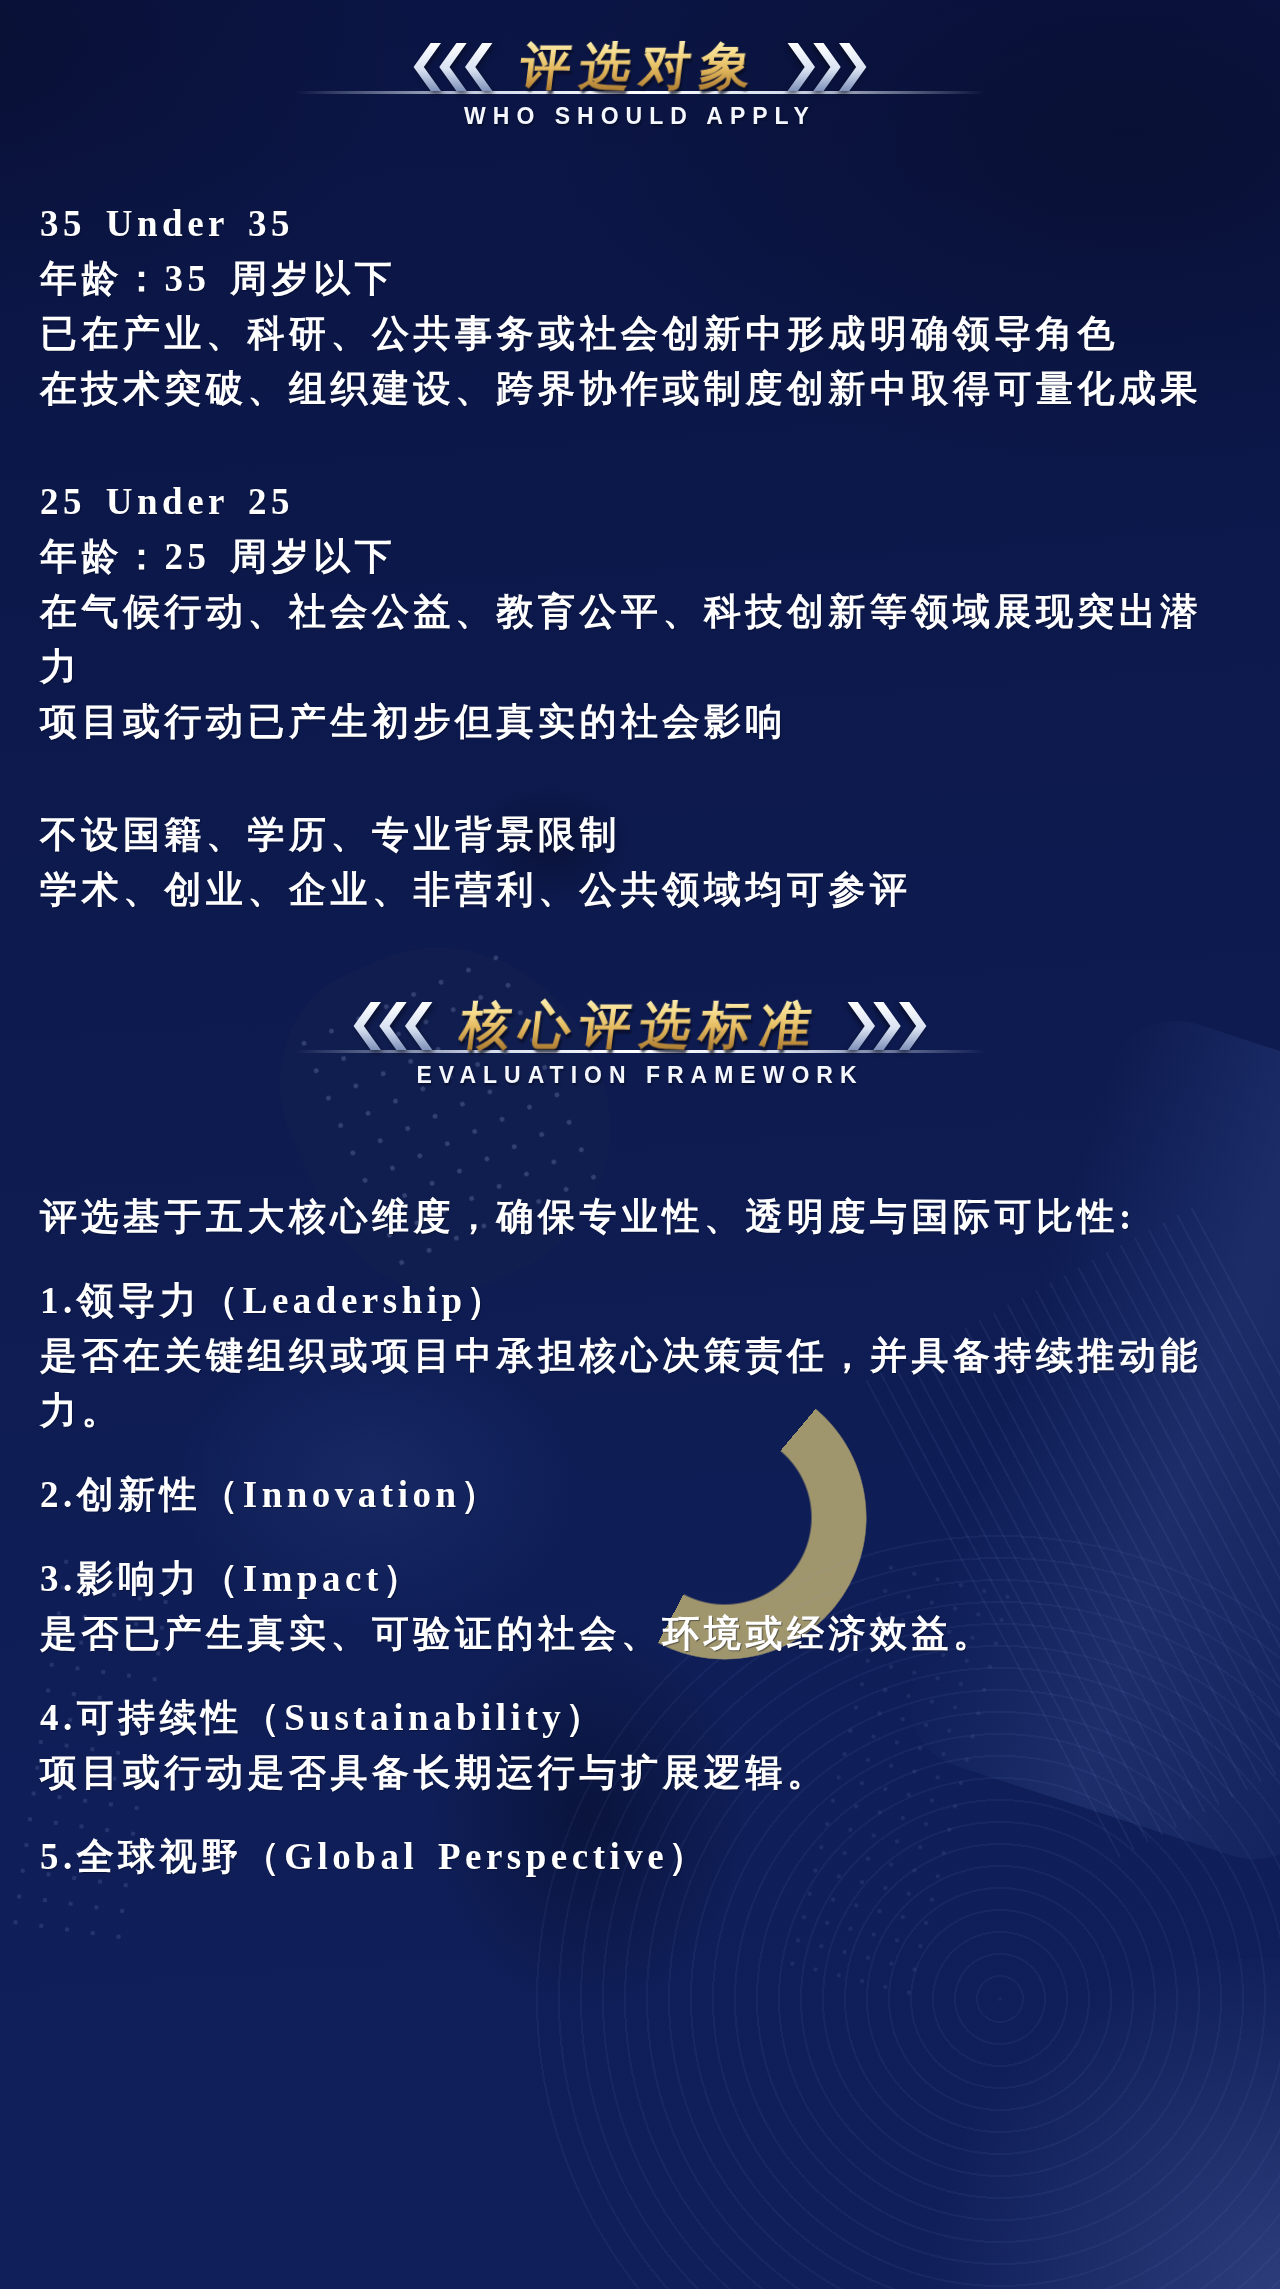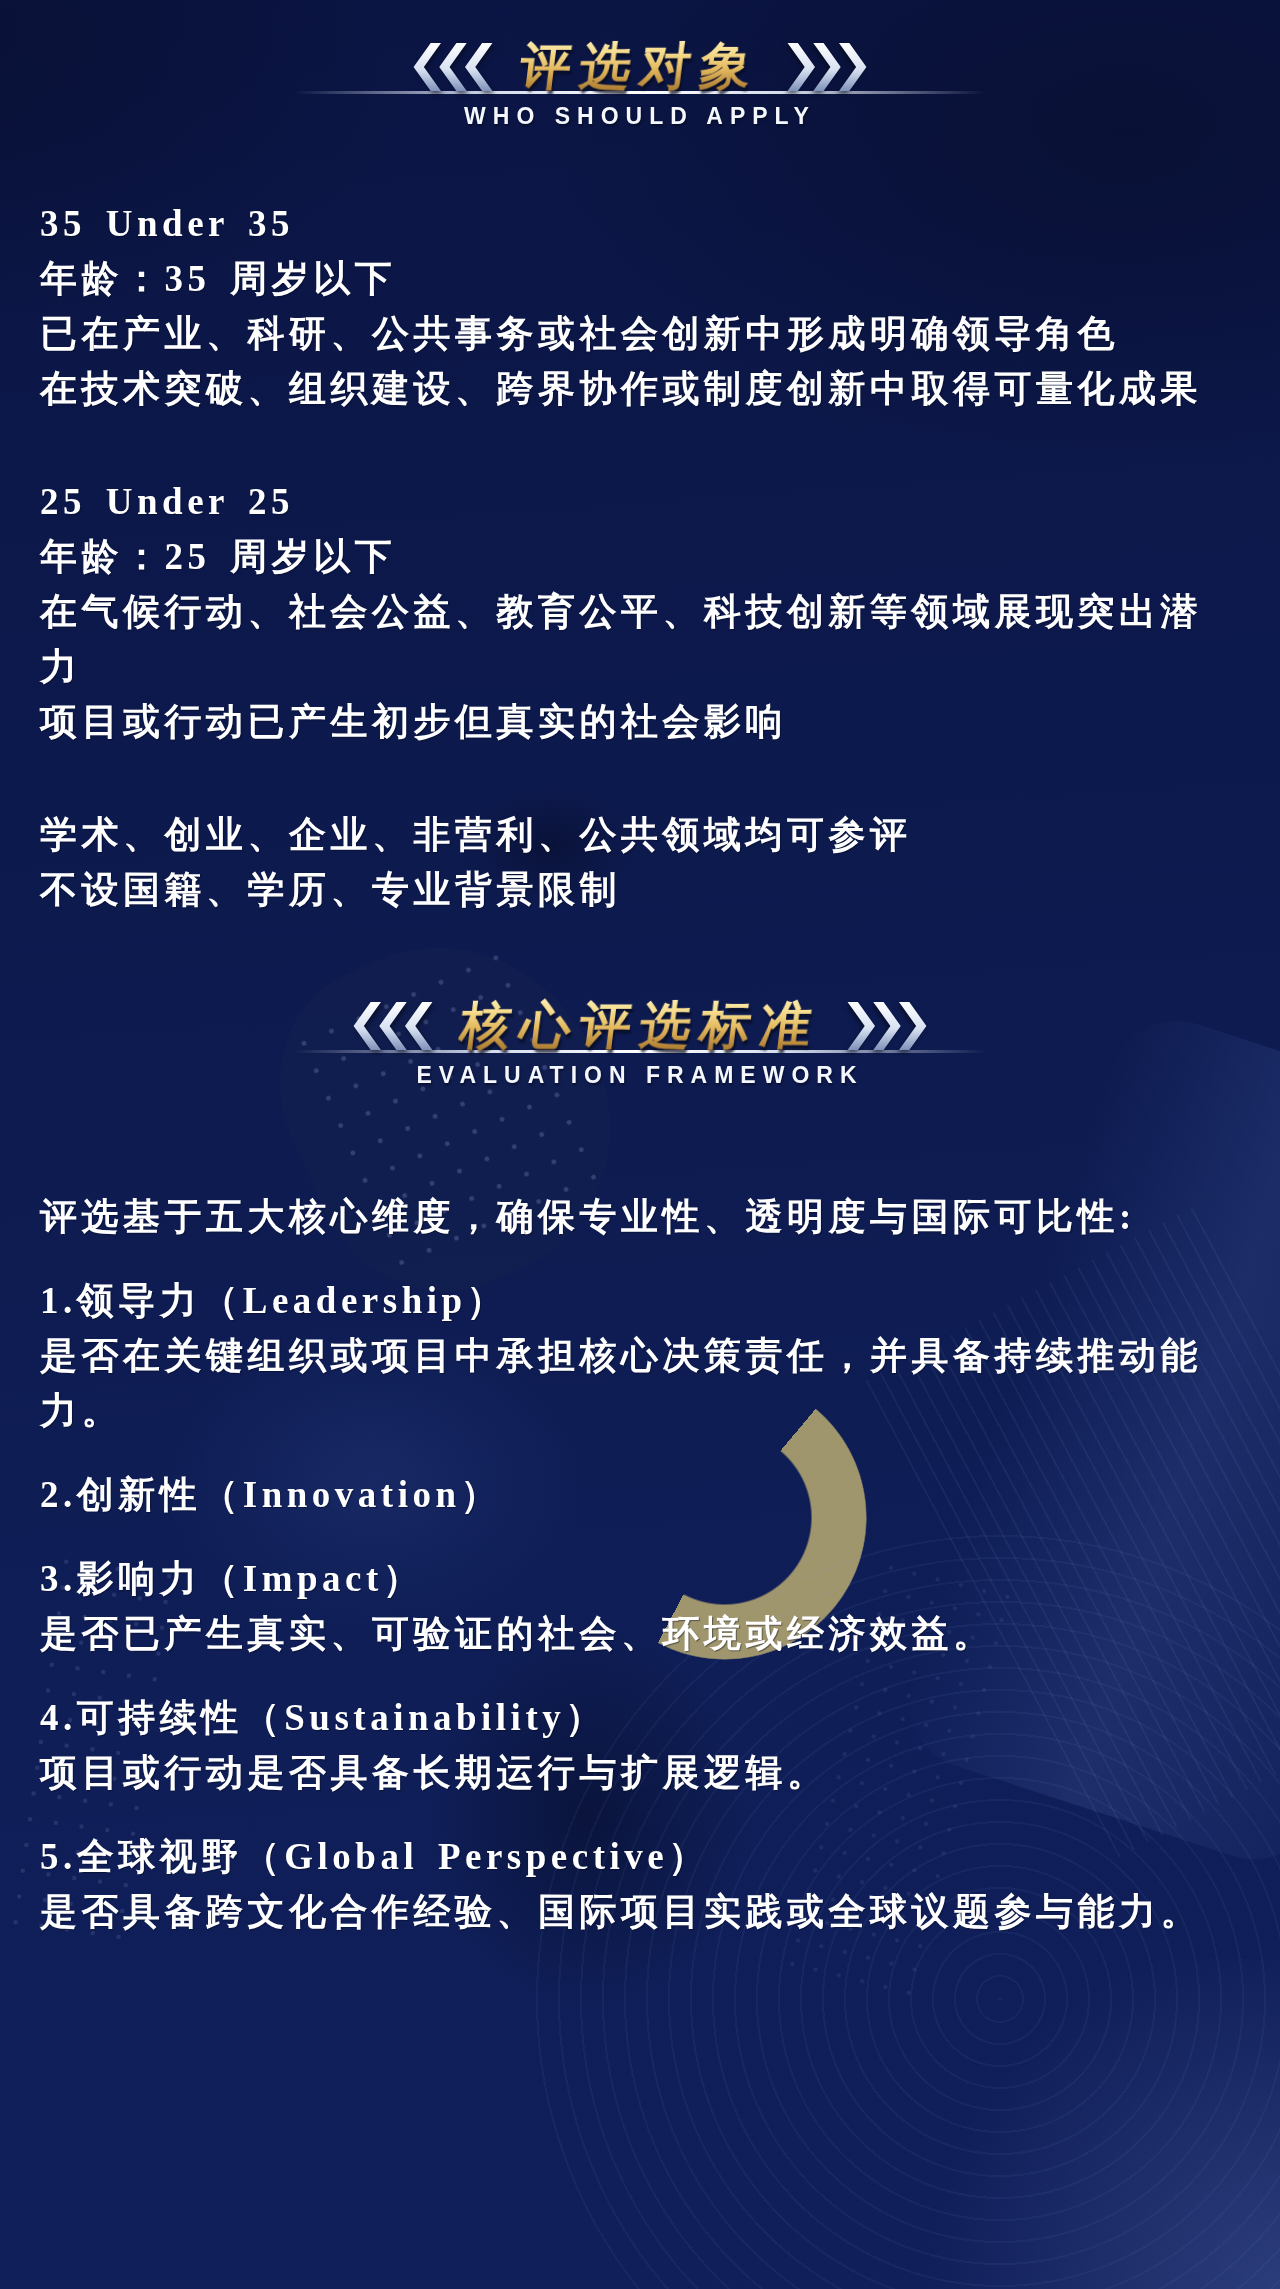--- a/index.html
+++ b/index.html
@@ -134,22 +134,22 @@
       <p class="line">已在产业、科研、公共事务或社会创新中形成明确领导角色</p>
       <p class="line">在技术突破、组织建设、跨界协作或制度创新中取得可量化成果</p>
     </div>
     <div class="group">
       <p class="line">25 Under 25</p>
       <p class="line">年龄：25 周岁以下</p>
       <p class="line">在气候行动、社会公益、教育公平、科技创新等领域展现突出潜力</p>
       <p class="line">项目或行动已产生初步但真实的社会影响</p>
     </div>
     <div class="group">
+      <p class="line">不设国籍、学历、专业背景限制</p>
       <p class="line">学术、创业、企业、非营利、公共领域均可参评</p>
-      <p class="line">不设国籍、学历、专业背景限制</p>
     </div>
   </main>
 
   <header class="title-block title-block-2">
     <div class="title-row">
       <svg class="chev" width="86" height="48" viewBox="0 0 96 56">
         <defs>
           <linearGradient id="gC" x1="0" y1="0" x2="0" y2="1">
             <stop offset="0" stop-color="#ffffff"></stop>
               <stop offset="0.55" stop-color="#d9e2f2"></stop>
@@ -195,17 +195,16 @@
     <div class="crit">
       <p class="line">3.影响力（Impact）</p>
       <p class="line">是否已产生真实、可验证的社会、环境或经济效益。</p>
     </div>
     <div class="crit">
       <p class="line">4.可持续性（Sustainability）</p>
       <p class="line">项目或行动是否具备长期运行与扩展逻辑。</p>
     </div>
     <div class="crit">
       <p class="line">5.全球视野（Global Perspective）</p>
-      <p class="line">是否具备跨文化合作经验、国际项目实践或全球议题参与能力。</p>
     </div>
   </main>
 
 </div>
 
 </body></html>

